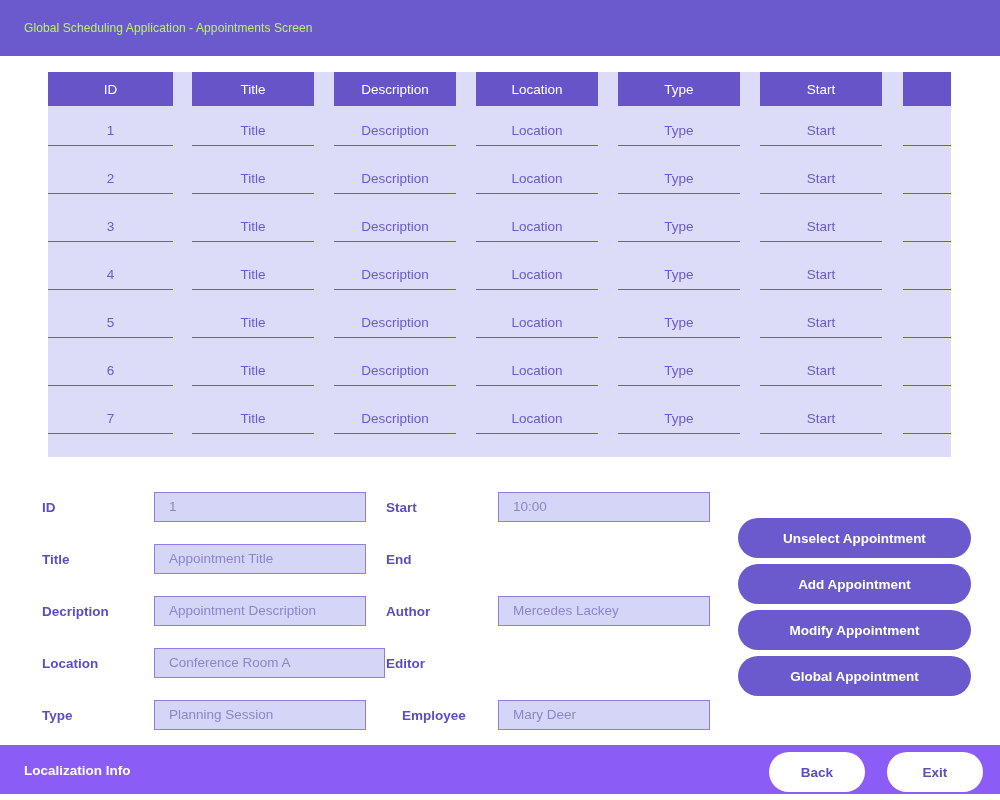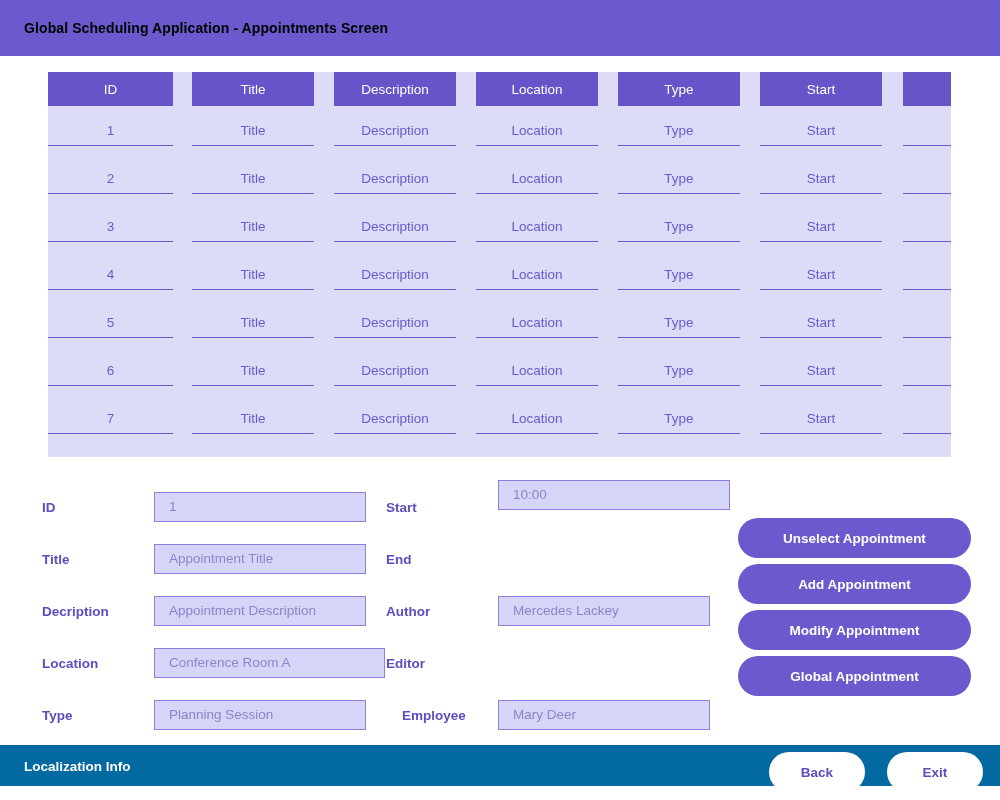--- a/index.html
+++ b/index.html
@@ -22,23 +22,23 @@
     left: 0; top: 0;
     width: 1000px;
     height: 56px;
     background: #6a5acd;
   }
   .titlebar-text {
     position: absolute;
     left: 24px;
     top: 50%;
     transform: translateY(-50%);
-    color: #000000;
-    font-size: 14px;
-    font-weight: bold;
+    color: #bef264;
+    font-size: 12px;
+    font-weight: normal;
     letter-spacing: .1px;
     white-space: nowrap;
   }
 
   
   .table-panel {
     position: absolute;
     left: 48px;
     top: 72px;
     width: 903px;
@@ -148,22 +148,22 @@
     cursor: pointer;
     white-space: nowrap;
   }
 
   
   .footer {
     position: absolute;
     left: 0;
     top: 745px;
     width: 1000px;
-    height: 41px;
-    background: #0369a1;
+    height: 49px;
+    background: #8b5cf6;
   }
   .footer-text {
     position: absolute;
     left: 24px;
     top: 50%;
     transform: translateY(-50%);
     color: #ffffff;
     font-size: 13.5px;
     font-weight: bold;
     white-space: nowrap;
@@ -274,21 +274,21 @@
     <div class="finput" style="left: 154px; top: 22px; width: 212px;">1</div>
     <div class="flabel" style="left: 42px; top: 82px;">Title</div>
     <div class="finput" style="left: 154px; top: 74px; width: 212px;">Appointment Title</div>
     <div class="flabel" style="left: 42px; top: 134px;">Decription</div>
     <div class="finput" style="left: 154px; top: 126px; width: 212px;">Appointment Description</div>
     <div class="flabel" style="left: 42px; top: 186px;">Location</div>
     <div class="finput" style="left: 154px; top: 178px; width: 231px;">Conference Room A</div>
     <div class="flabel" style="left: 42px; top: 238px;">Type</div>
     <div class="finput" style="left: 154px; top: 230px; width: 212px;">Planning Session</div>
     <div class="flabel" style="left: 386px; top: 30px;">Start</div>
-    <div class="finput" style="left: 498px; top: 10px; width: 232px;">10:00</div>
+    <div class="finput" style="left: 498px; top: 22px; width: 212px;">10:00</div>
     <div class="flabel" style="left: 386px; top: 82px;">End</div>
     <div class="flabel" style="left: 386px; top: 134px;">Author</div>
     <div class="finput" style="left: 498px; top: 126px; width: 212px;">Mercedes Lackey</div>
     <div class="flabel" style="left: 386px; top: 186px;">Editor</div>
     <div class="flabel" style="left: 386px; top: 238px; margin-left: 16px;">Employee</div>
     <div class="finput" style="left: 498px; top: 230px; width: 212px;">Mary Deer</div>
   </div>
 
 <div id="action-buttons">
     <button class="action-btn" style="top: 518px;">Unselect Appointment</button>

